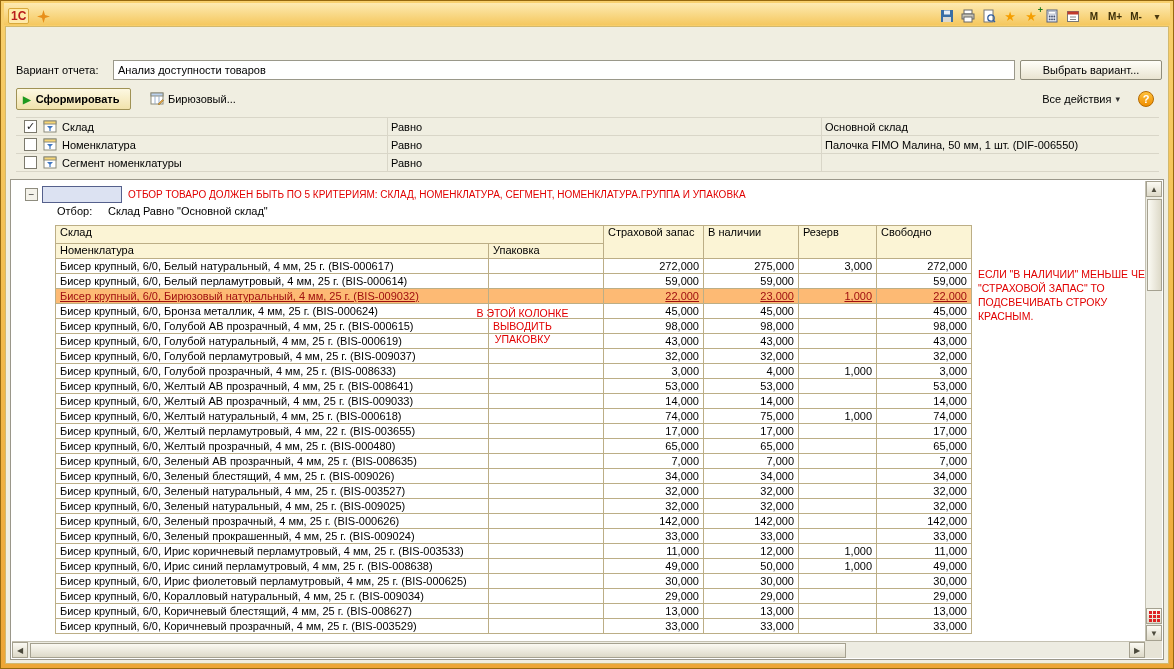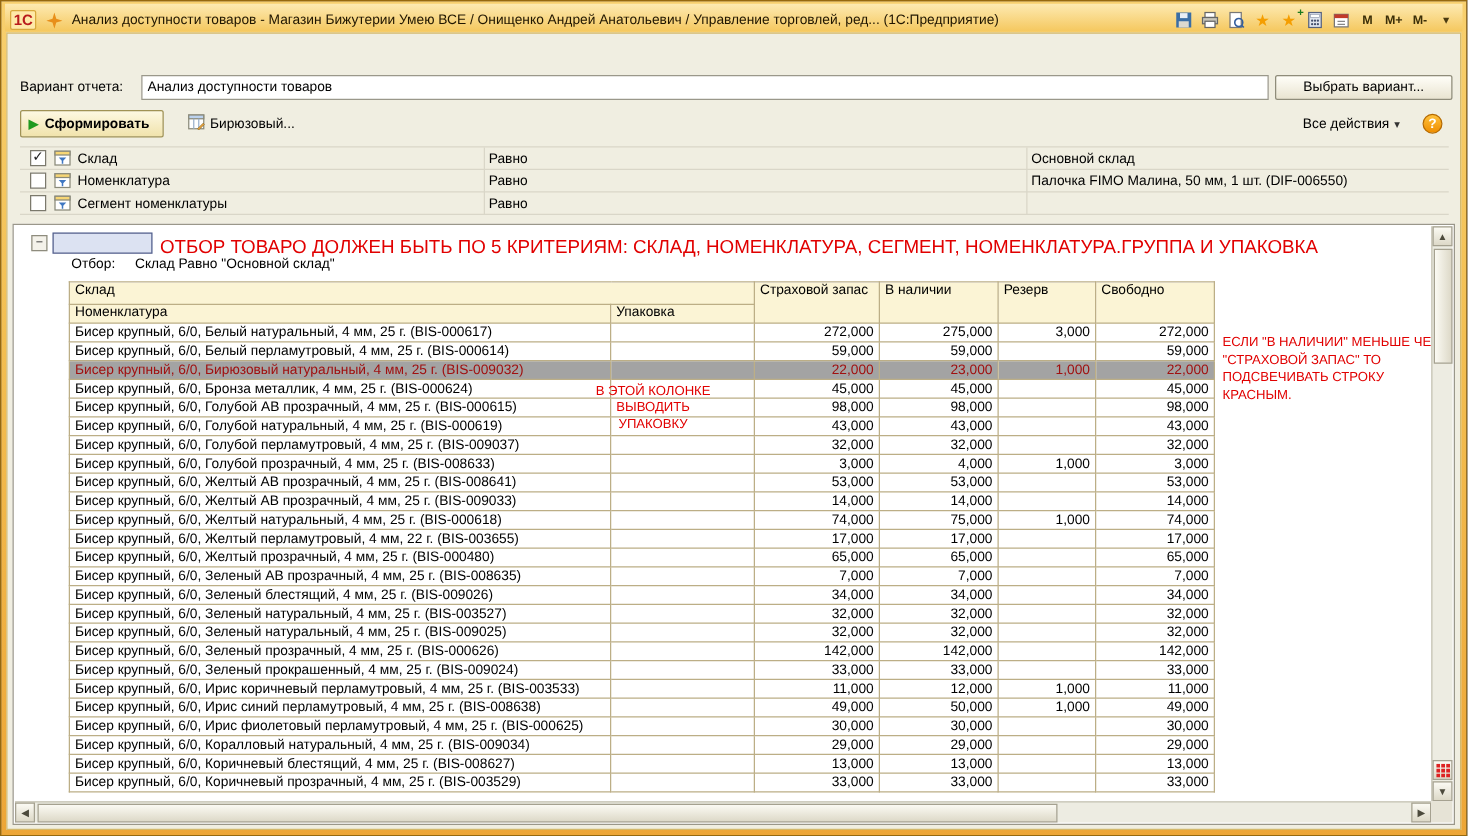--- a/index.html
+++ b/index.html
@@ -71,33 +71,33 @@
   .fsep1 { left:371px; } .fsep2 { left:805px; }
 
   
   .report { position:absolute; left:4px; right:4px; top:152px; bottom:3px;
     background:#fff; border:1px solid #9a978a; overflow:hidden; }
   .minus-box { position:absolute; left:14px; top:8px; width:13px; height:13px;
     border:1px solid #8e8c7e; background:#f4f2ea; font-size:10px; line-height:11px;
     text-align:center; color:#333; }
   .sel-cell { position:absolute; left:31px; top:6px; width:80px; height:17px;
     background:#dce2f2; border:1px solid #55608c; }
-  .rep-top-note { position:absolute; left:117px; top:9px; color:#e10000; font-size:15px; white-space:nowrap; }
+  .rep-top-note { position:absolute; left:117px; top:9px; color:#e10000; font-size:10px; white-space:nowrap; }
   .otbor-label { position:absolute; left:46px; top:25px; }
   .otbor-value { position:absolute; left:97px; top:25px; }
 
   table.rt { position:absolute; left:44px; top:45px; border-collapse:collapse; table-layout:fixed; }
   table.rt th, table.rt td { border:1px solid #bcae86; font-weight:normal; font-size:11px;
     padding:0 4px; overflow:hidden; white-space:nowrap; }
   table.rt thead th { background:#fbf4d5; text-align:left; vertical-align:top; }
   table.rt tr.hrow1 { height:18px; }
   table.rt tr.hrow2 { height:15px; }
   table.rt tbody tr { height:15px; }
   table.rt td.num { text-align:right; }
-  table.rt tbody tr.hl td { background:#a3a3a3; color:#a01010; }
+  table.rt tbody tr.hl td { background:#fdba74; color:#a01010;text-decoration:underline; }
 
   .pack-note { position:absolute; left:454px; top:127px; width:115px; text-align:center;
     color:#e10000; font-size:10.5px; line-height:13px; }
   .right-note { position:absolute; left:967px; top:87px; width:178px;
     color:#e10000; font-size:10.5px; line-height:14px; }
 
   
   .vscroll { position:absolute; top:1px; right:1px; bottom:18px; width:17px;
     background:#edece2; border-left:1px solid #c4c1b2; display:flex; flex-direction:column; align-items:center; }
   .hscroll { position:absolute; left:1px; bottom:1px; right:18px; height:17px;
@@ -121,21 +121,20 @@
 <div class="window">
 
   <div class="titlebar">
     <div class="tb-left">
       <span class="logo1c">1С</span>
       <span class="tbi">
         <svg width="13" height="13">
             <polygon points="6.5,0 8,5 13,6.5 8,8 6.5,13 5,8 0,6.5 5,5" fill="#e88f1a"></polygon>
           </svg>
       </span>
-      <span class="tb-title">Анализ доступности товаров - Магазин Бижутерии Умею ВСЕ / Онищенко Андрей Анатольевич / Управление торговлей, ред...  (1С:Предприятие)</span>
     </div>
     <div class="tb-right">
       <span class="tbi">
         <svg width="14" height="14">
             <rect x="1" y="1" width="12" height="12" fill="#3a6ea5"></rect>
             <rect x="4" y="1.5" width="6" height="4" fill="#e8eef5"></rect>
             <rect x="3" y="8" width="8" height="5" fill="#dcd9cf"></rect>
           </svg>
       </span>
       <span class="tbi">

